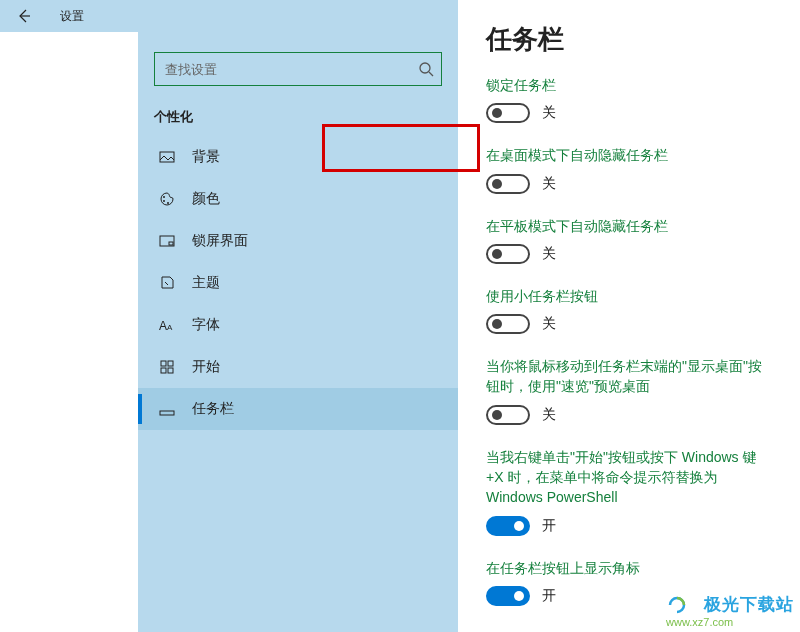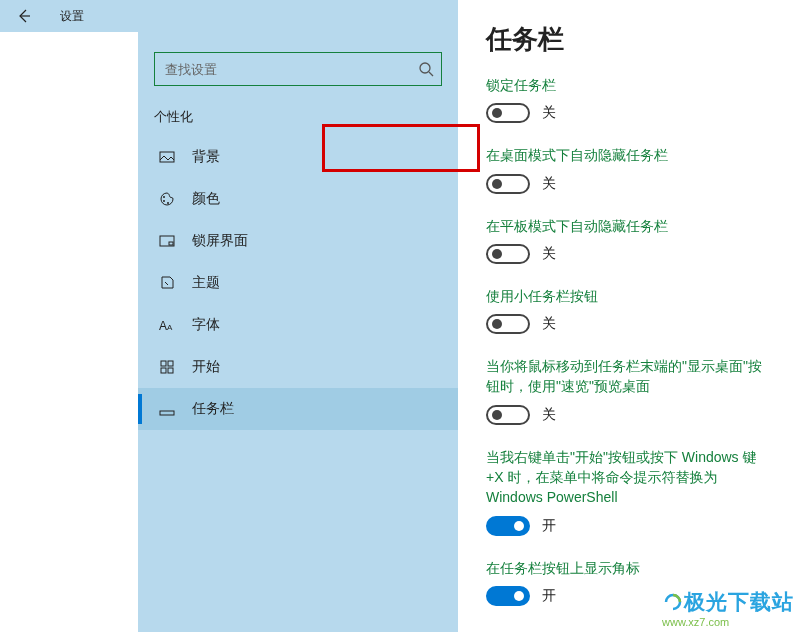--- a/index.html
+++ b/index.html
@@ -11,38 +11,38 @@
   .title-area { padding-left: 12px; font-size: 12px; color: #222; height: 32px; display:flex; align-items:center; background:#b7d9ed; width: 272px;}
   .win-controls { display: flex; }
   .win-btn { width: 46px; height: 32px; display: flex; align-items: center; justify-content: center; font-size: 12px; color: #333; }
   .body { flex: 1; display: flex; min-height: 0; }
   .sidebar { width: 320px; background: #b7d9ed; padding: 8px 0 0 0; overflow-y: auto; }
   .home-row { display: flex; align-items: center; padding: 8px 20px; font-size: 14px; color: #222; gap: 1px; }
   .search-wrap { margin: 10px 16px 16px 16px; position: relative; }
   .search-input { width: 100%; height: 34px; border: 1px solid #15803d; background: transparent; padding: 0 34px 0 10px; font-size: 13px; color: #555; }
   .search-input::placeholder { color: #666; }
   .search-icon { position: absolute; right: 8px; top: 50%; transform: translateY(-50%); color: #555; }
-  .group-title { padding: 6px 16px 10px 16px; font-size: 13px; font-weight: 400; color: #222; }
+  .group-title { padding: 6px 16px 10px 16px; font-size: 13px; font-weight: 700; color: #222; }
   .nav-item { display: flex; align-items: center; gap: 16px; padding: 12px 20px; font-size: 14px; color: #222; cursor: pointer; }
   .nav-item.selected { background: #a0cce4; position: relative; }
   .nav-item.selected::before { content: ""; position: absolute; left: 0; top: 6px; bottom: 6px; width: 4px; background: #0078d4; }
   .icon-box { width: 18px; height: 18px; display: inline-flex; align-items:center; justify-content:center; }
   .main { flex: 1; padding: 22px 28px 10px 28px; overflow-y: auto; color: #222; }
   .page-title { font-size: 26px; font-weight: 600; margin-bottom: 18px; }
   .setting { margin-bottom: 22px; }
   .setting-label { font-size: 14px; color: #15803d; margin-bottom: 8px; line-height: 1.45; }
   .toggle-row { display: flex; align-items: center; gap: 12px; }
   .toggle { width: 44px; height: 20px; border: 2px solid #444; border-radius: 12px; position: relative; background: #fff; cursor: pointer; }
   .toggle .knob { position: absolute; width: 10px; height: 10px; border-radius: 50%; background: #444; top: 50%; transform: translateY(-50%); left: 4px; }
   .toggle.on { background: #0078d4; border-color: #0078d4; }
   .toggle.on .knob { background: #fff; left: auto; right: 4px; }
   .toggle-state { font-size: 14px; }
   .highlight-box { position: absolute; border: 3px solid #d40000; pointer-events: none; }
   .watermark { position: absolute; right: 6px; bottom: 4px; text-align: left; font-size: 11px; pointer-events: none; }
-  .wm-title { font-size: 21px; font-weight: 700; color: #2aa4e0; letter-spacing: 1px; display:flex; align-items:center; gap:0;margin-top:26px;}
+  .wm-title { font-size: 17px; font-weight: 700; color: #2aa4e0; letter-spacing: 1px; display:flex; align-items:center; gap:16px;margin-top:26px;}
   .wm-url { color: #7bbf4a; font-size: 11px; }
   svg { display: block; }
 </style>
 </head>
 <body>
 
 <div class="window">
 
   <div class="titlebar">
     <div class="titlebar-left">

